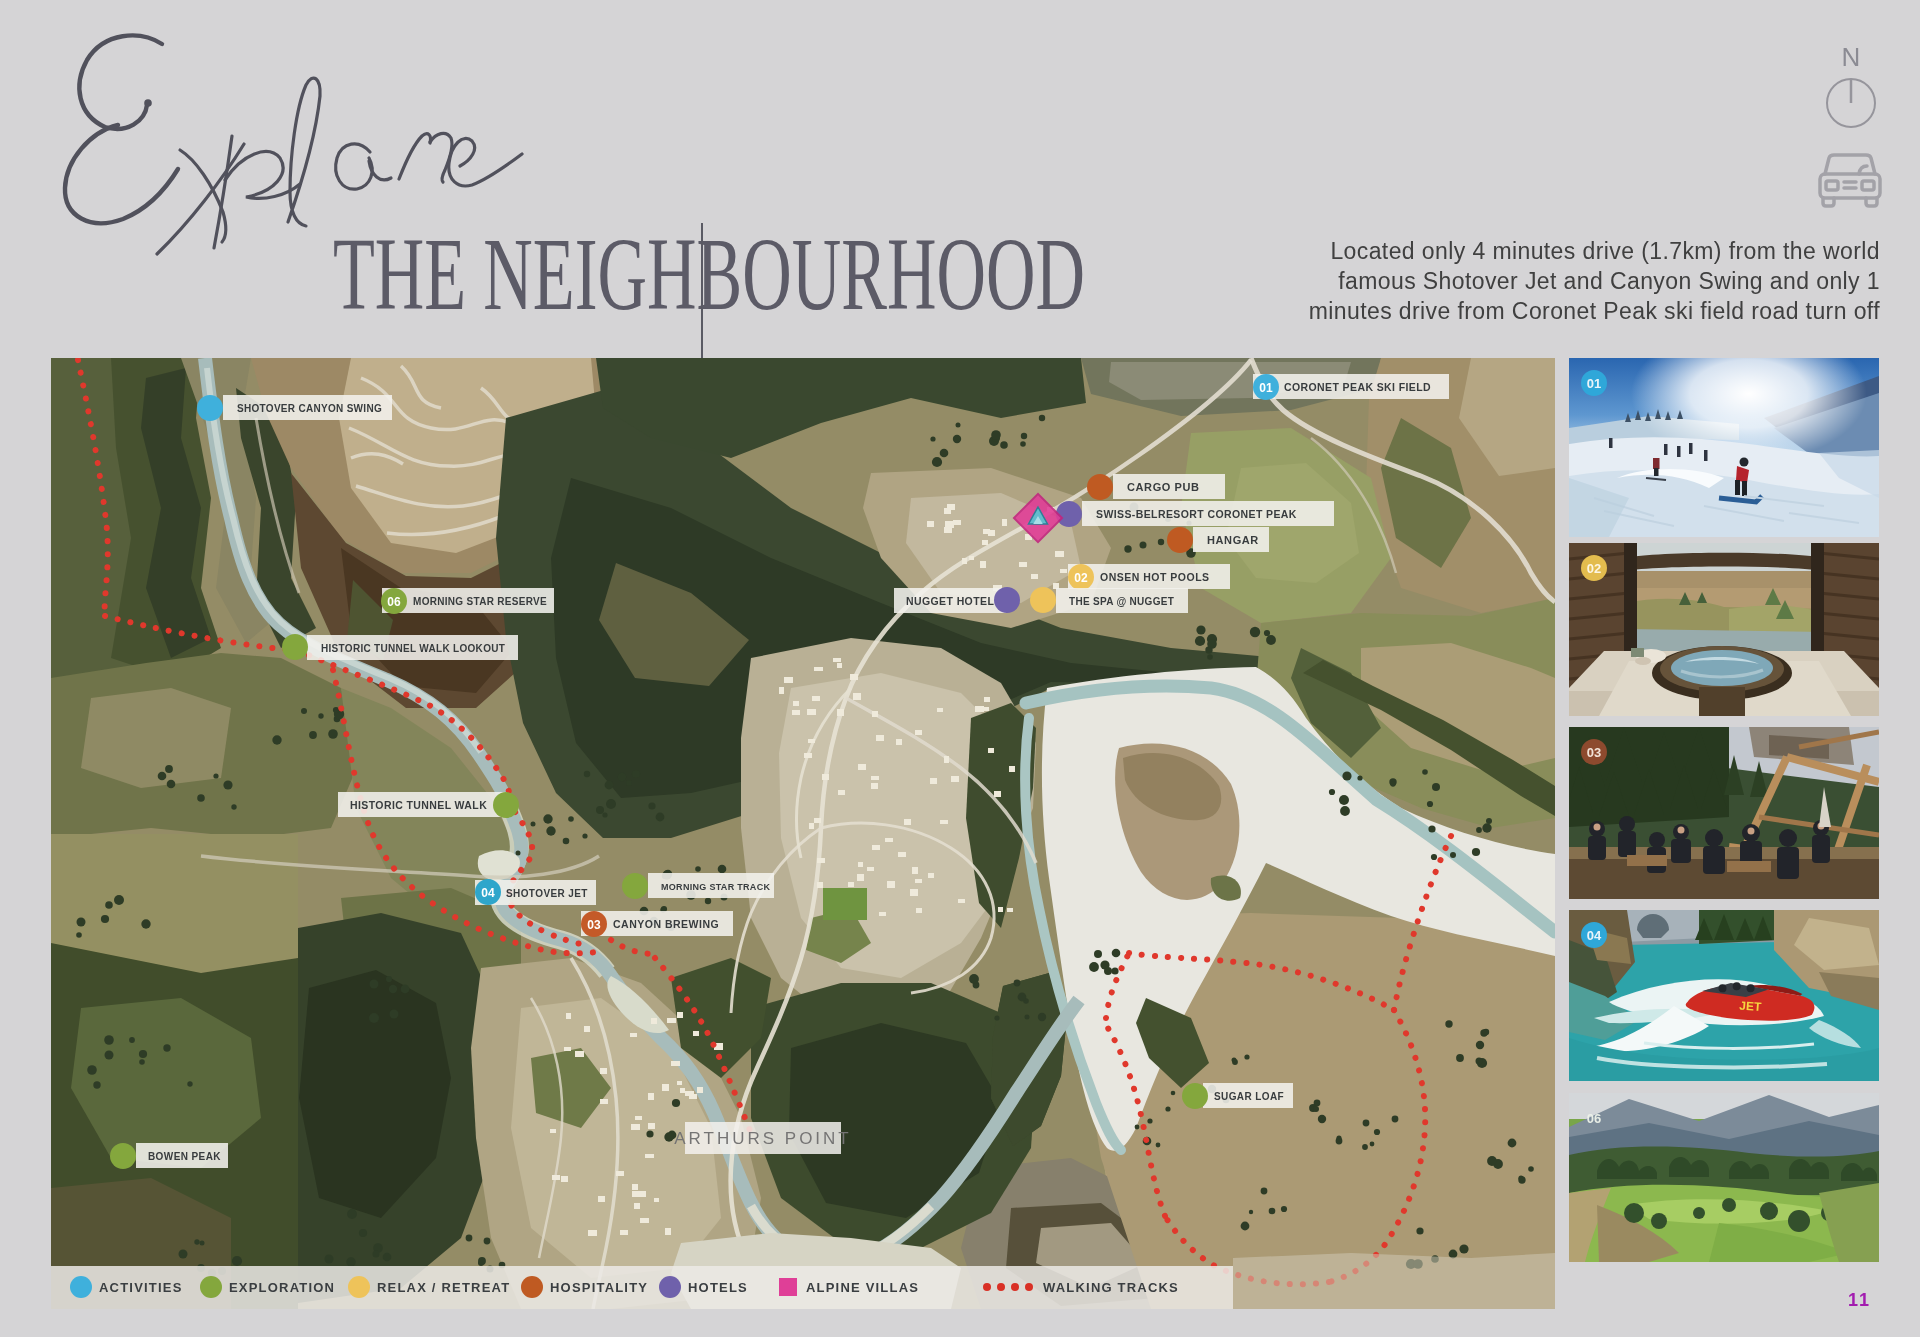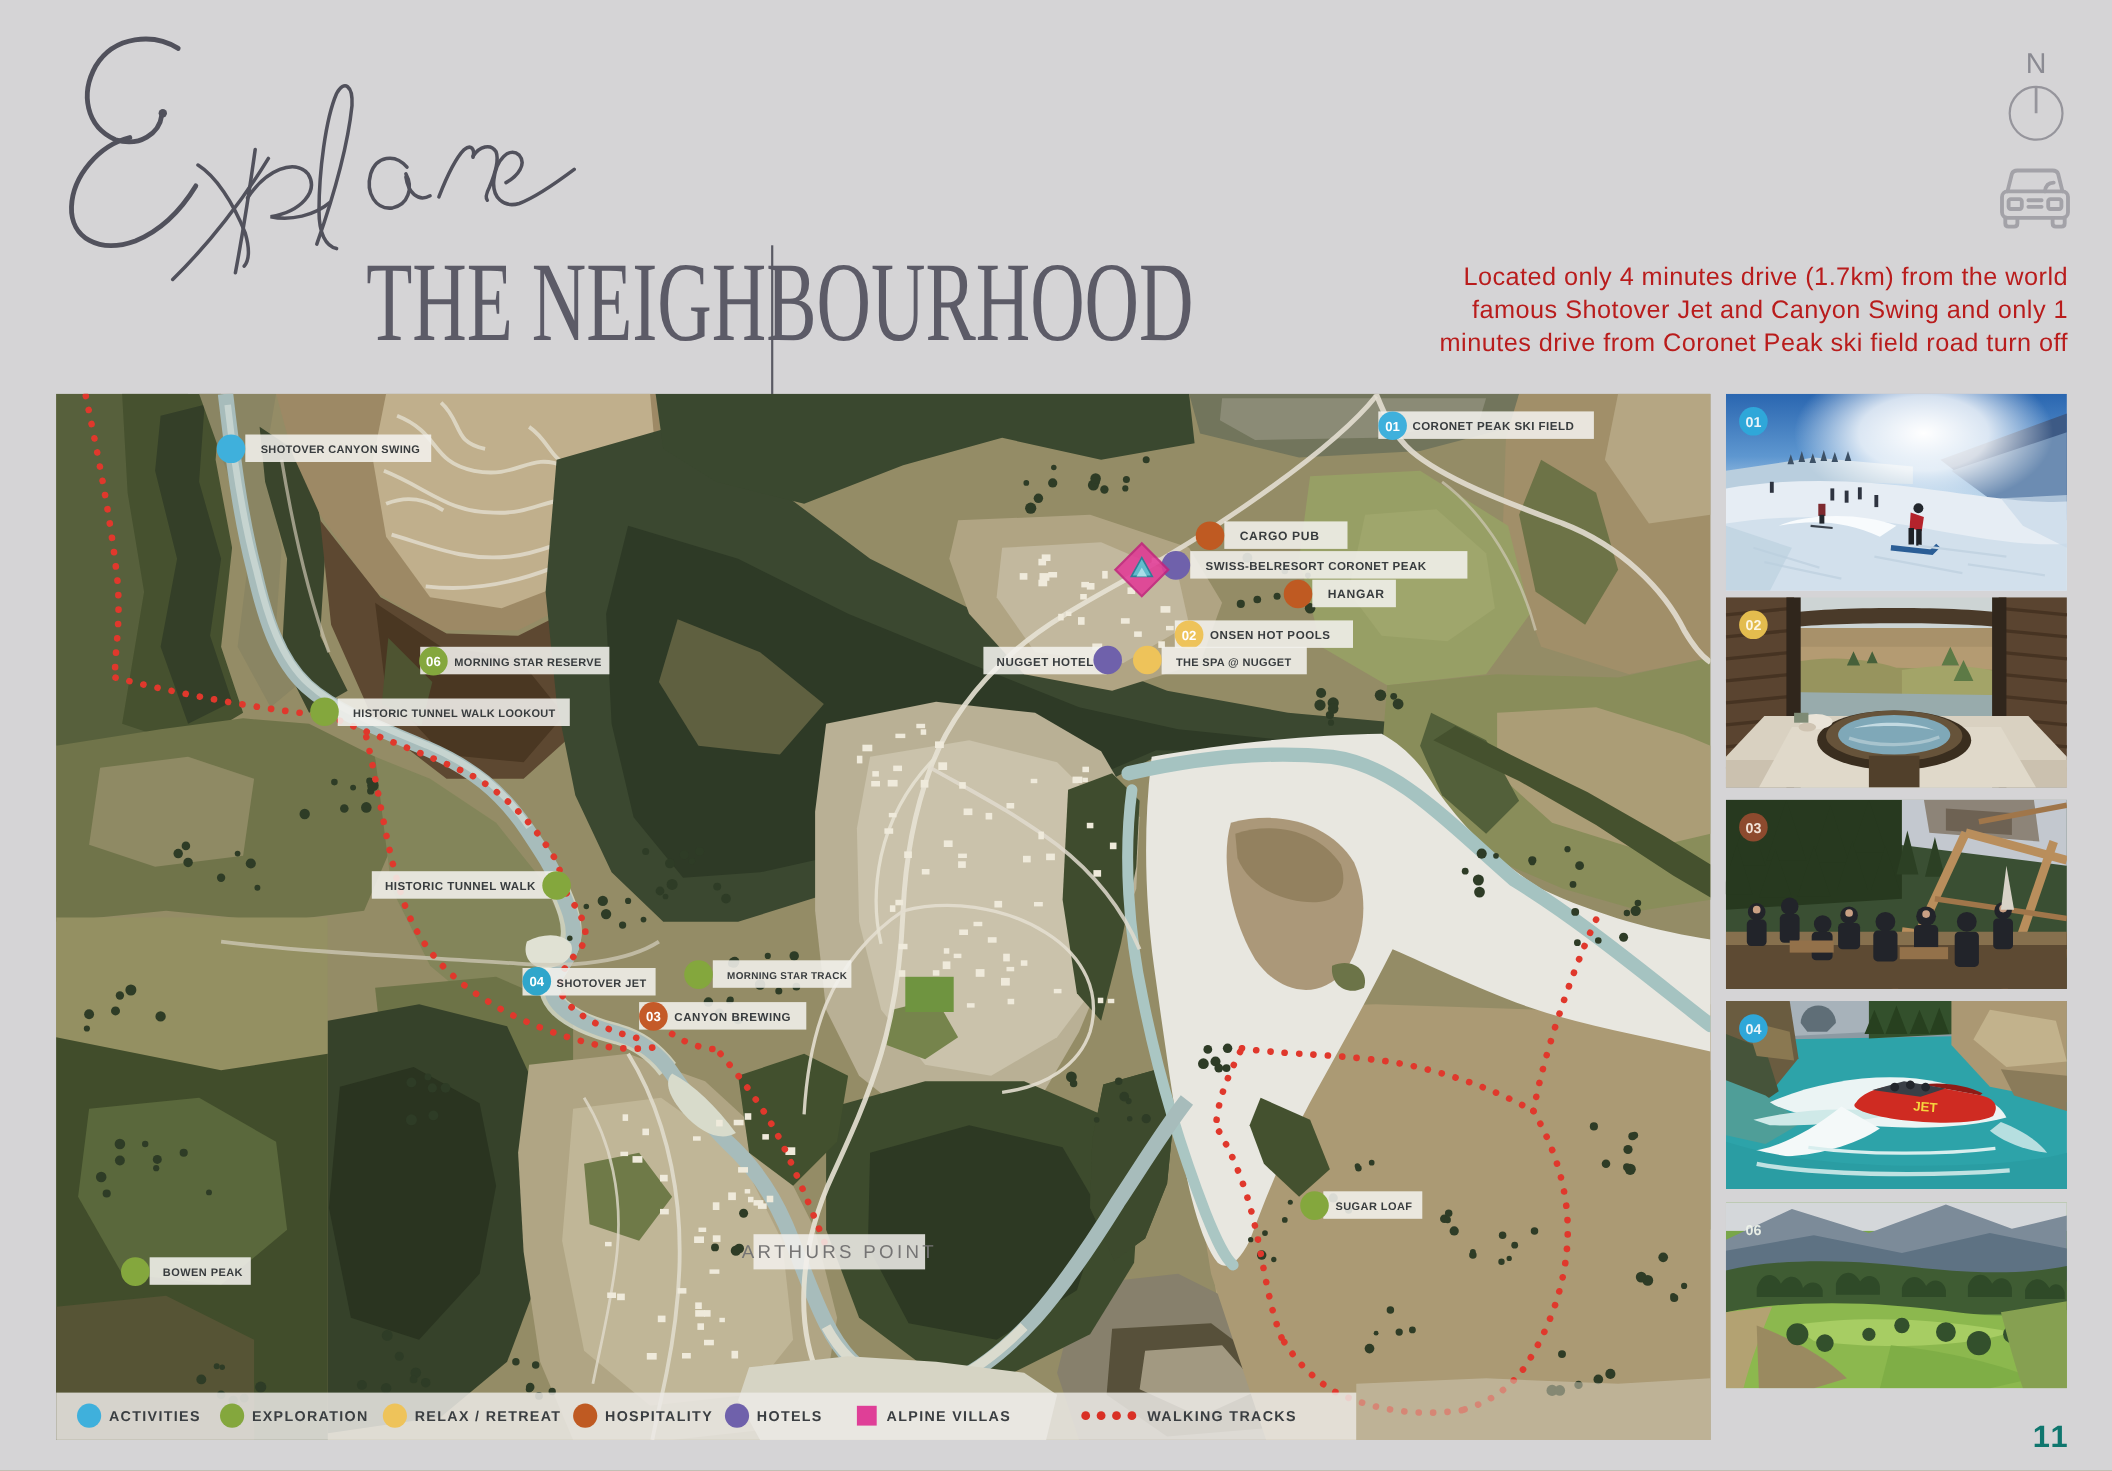--- a/index.html
+++ b/index.html
@@ -27,21 +27,21 @@
   <path d="M 400 136 C 411 130, 419 119, 412 111 C 403 103, 391 115, 389 133 C 387 150, 398 159, 412 155 C 428 149, 446 136, 462 124" stroke-width="3.2"></path>
 </g>
 </svg>
 
 <svg class="abs" style="left:330px;top:225px" width="760" height="100" viewBox="0 0 760 100">
 <text x="3" y="84" font-family="Liberation Serif" font-size="103" fill="#5c5b67" textLength="752" lengthAdjust="spacingAndGlyphs">THE NEIGHBOURHOOD</text>
 </svg>
 
 <div class="abs" style="left:701px;top:223px;width:2px;height:137px;background:#5a5a64;"></div>
 
-<div class="abs" style="left:1180px;top:236px;width:700px;text-align:right;color:#b91c1c;
+<div class="abs" style="left:1180px;top:236px;width:700px;text-align:right;color:#404040;
      font-size:23px;line-height:30px;letter-spacing:0.4px;">
 Located only 4 minutes drive (1.7km) from the world<br>
 famous Shotover Jet and Canyon Swing and only 1<br>
 minutes drive from Coronet Peak ski field road turn off
 </div>
 
 <svg class="abs" style="left:1810px;top:40px" width="85" height="95" viewBox="0 0 85 95">
   <text x="41" y="26" font-size="26" fill="#8b8b93" text-anchor="middle" font-family="Liberation Sans">N</text>
   <circle cx="41" cy="63" r="24" fill="none" stroke="#96959c" stroke-width="2"></circle>
   <line x1="41" y1="39" x2="41" y2="63" stroke="#96959c" stroke-width="2.5"></line>
@@ -963,13 +963,13 @@
       <circle cx="260" cy="120" r="8"></circle>
       <circle cx="160" cy="112" r="7"></circle>
  <circle cx="290" cy="135" r="10"></circle>
       <circle cx="130" cy="120" r="6"></circle>
 </g>
 <path d="M150 130 C 190 134, 240 144, 280 160 L240 169 L140 169 Z" fill="#7fae46"></path>
 <path d="M250 100 L310 90 L310 169 L270 169 C 260 140, 255 118, 250 100 Z" fill="#86a051"></path>
 <text x="25" y="30" font-family="Liberation Sans" font-size="13" font-weight="bold" fill="#eef3ea" text-anchor="middle" opacity="0.95">06</text>
 </svg>
 
-<div class="abs" style="left:1848px;top:1290px;font-size:28px;font-weight:bold;color:#0f766e;letter-spacing:2px;">11</div>
+<div class="abs" style="left:1848px;top:1290px;font-size:18px;font-weight:bold;color:#a21caf;letter-spacing:2px;">11</div>
 
 </body></html>

